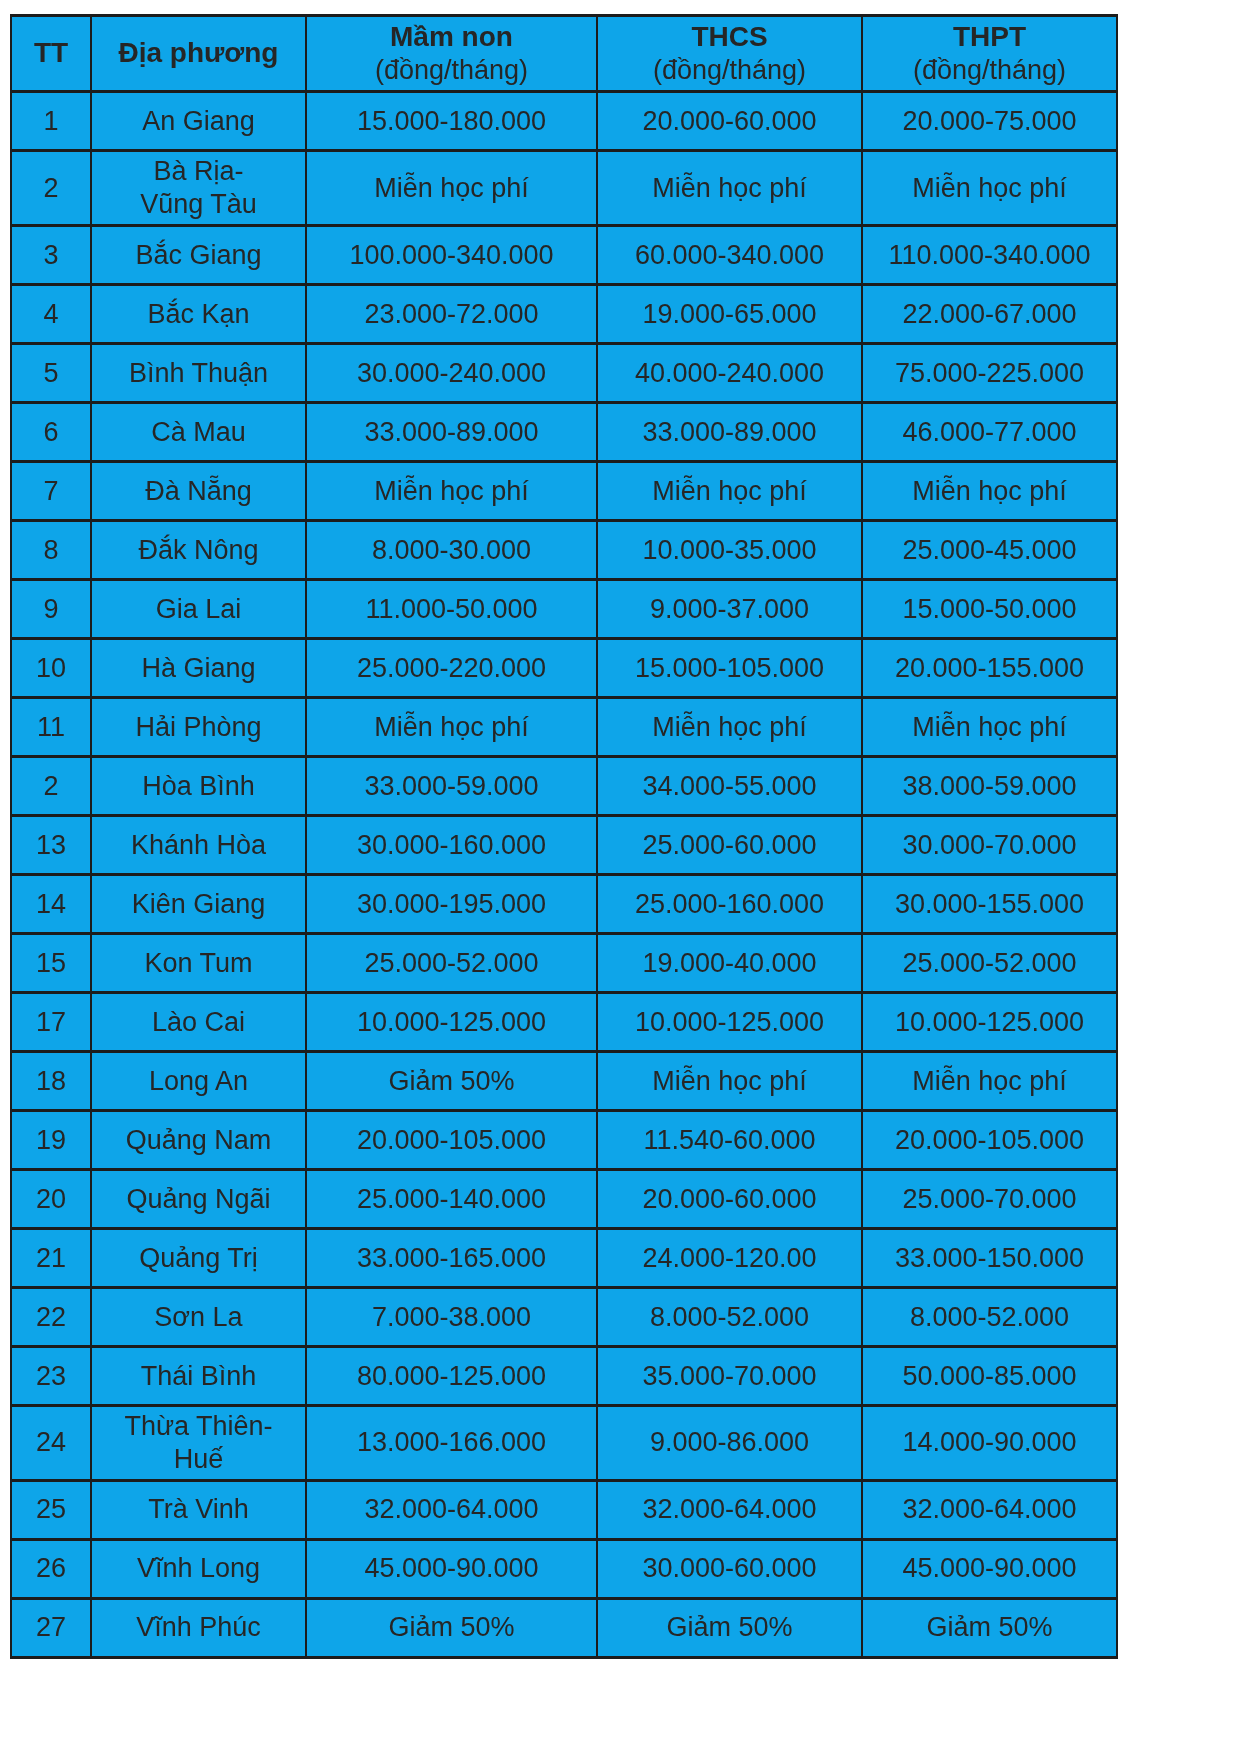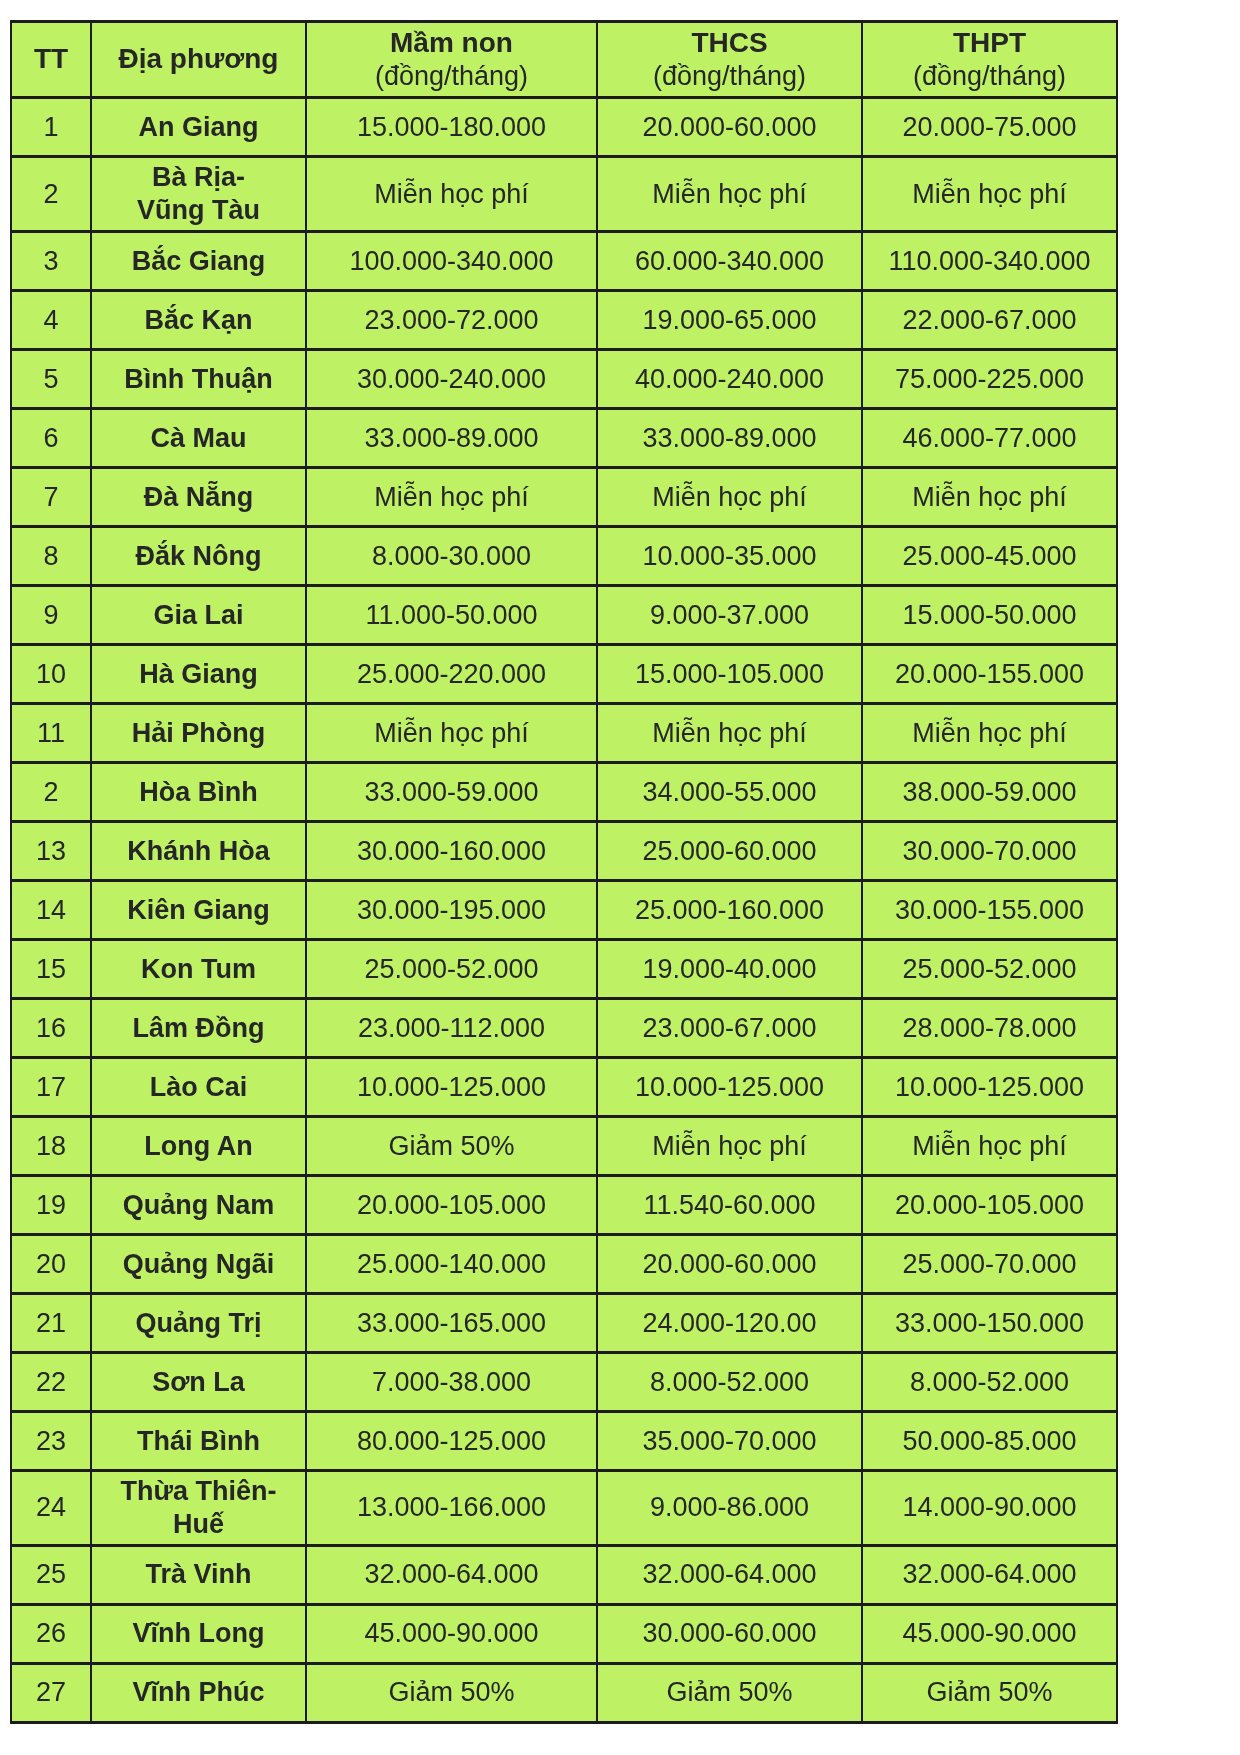--- a/index.html
+++ b/index.html
@@ -10,23 +10,23 @@
   body {
     width: 1240px;
     height: 1755px;
     font-family: "Liberation Sans", sans-serif;
     color: #262626;
     overflow: hidden;
   }
   table.fee-table {
     border-collapse: collapse;
     table-layout: fixed;
-    margin: 20px 0 0 10px;
+    margin: 14px 0 0 10px;
     width: 1106px;
-    background: #bef264;
+    background: #0ea5e9;
   }
   .fee-table th, .fee-table td {
     border: 2px solid #1c1c1c;
     border-top-width: 3px;
     border-bottom-width: 3px;
     text-align: center;
     vertical-align: middle;
     padding: 3px 6px;
     font-size: 27px;
     line-height: 1.22;
@@ -39,21 +39,20 @@
   }
   .fee-table thead .hdr-sub {
     font-weight: normal;
     font-size: 27px;
   }
   .fee-table tbody td {
     height: 50px;
   }
   .fee-table td.locality {
     white-space: pre-line;
-    font-weight: bold;
   }
   
   col.c-tt   { width: 80px;  }
   col.c-loc  { width: 215px; }
   col.c-mn   { width: 291px; }
   col.c-thcs { width: 265px; }
   col.c-thpt { width: 255px; }
 </style>
 </head>
 <body>
@@ -191,27 +190,20 @@
         <td>30.000-155.000</td>
       </tr>
       <tr>
         <td>15</td>
         <td class="locality">Kon Tum</td>
         <td>25.000-52.000</td>
         <td>19.000-40.000</td>
         <td>25.000-52.000</td>
       </tr>
       <tr>
-        <td>16</td>
-        <td class="locality">Lâm Đồng</td>
-        <td>23.000-112.000</td>
-        <td>23.000-67.000</td>
-        <td>28.000-78.000</td>
-      </tr>
-      <tr>
         <td>17</td>
         <td class="locality">Lào Cai</td>
         <td>10.000-125.000</td>
         <td>10.000-125.000</td>
         <td>10.000-125.000</td>
       </tr>
       <tr>
         <td>18</td>
         <td class="locality">Long An</td>
         <td>Giảm 50%</td>

